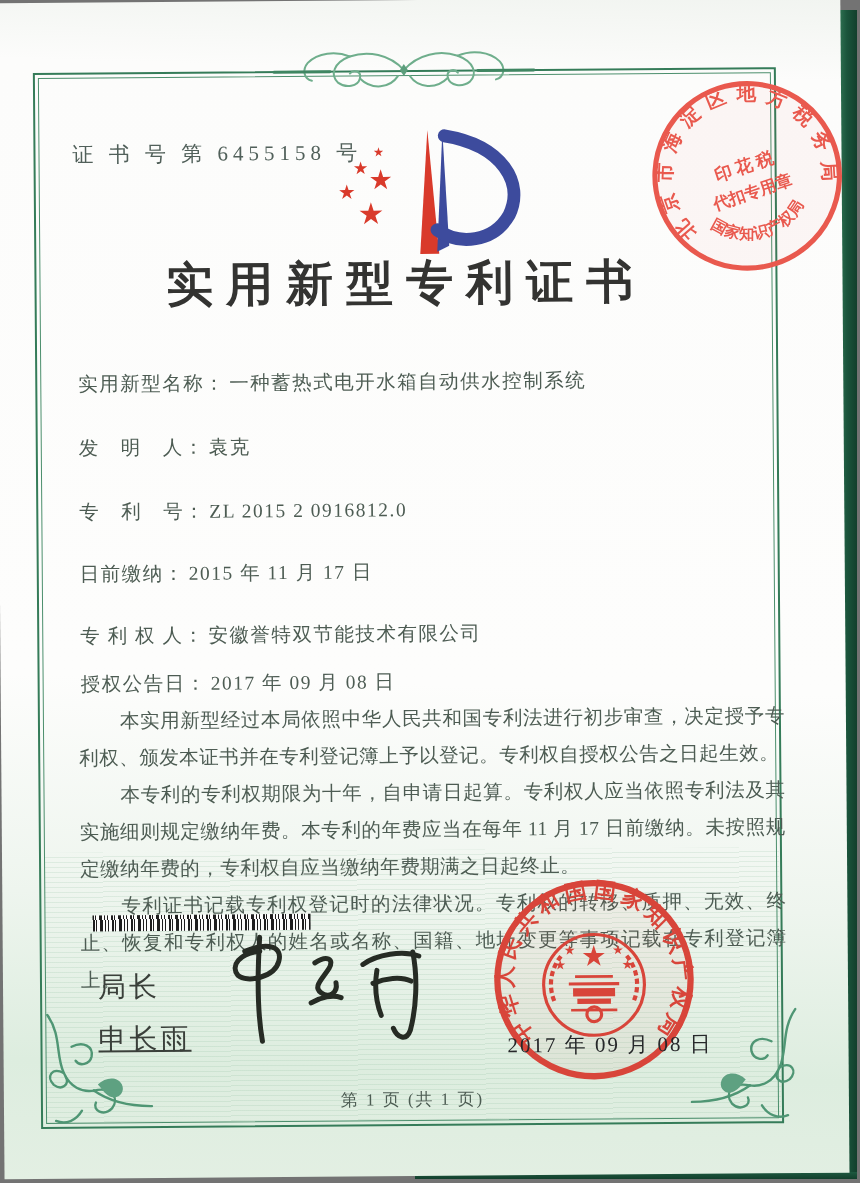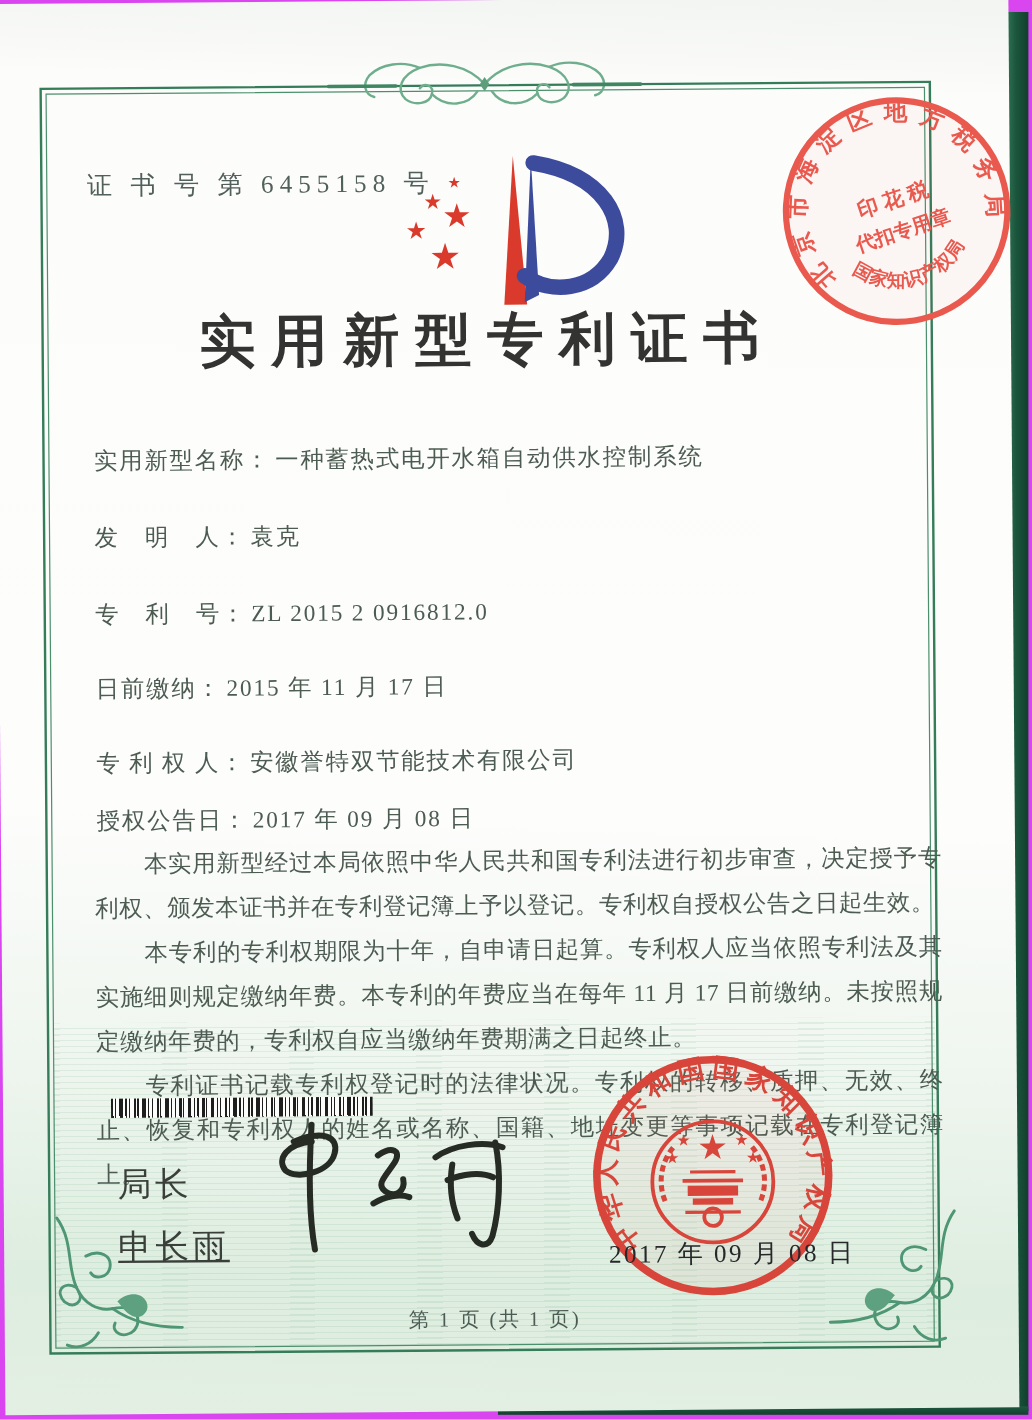--- a/index.html
+++ b/index.html
@@ -3,21 +3,21 @@
 <meta charset="utf-8">
 <style>
   * { margin:0; padding:0; box-sizing:border-box; }
   html,body { width:860px; height:1183px; }
   body {
     font-family:"Liberation Serif","DejaVu Serif",serif;
     background:#f7f7f5;
     position:relative;
     overflow:hidden;
   }
-  .scan { position:absolute; inset:0; background:#d946ef; }
+  .scan { position:absolute; inset:0; background:#737373; }
 
   
   .cover-right {
     position:absolute; top:10px; right:3px; width:17px; height:1166px;
     background:linear-gradient(90deg,#2d6f50 0%,#1b553c 40%,#123f2c 100%);
   }
   .cover-bottom {
     position:absolute; right:3px; bottom:4px; left:415px; height:7px;
     background:linear-gradient(0deg,#123f2c,#1e5940);
   }

